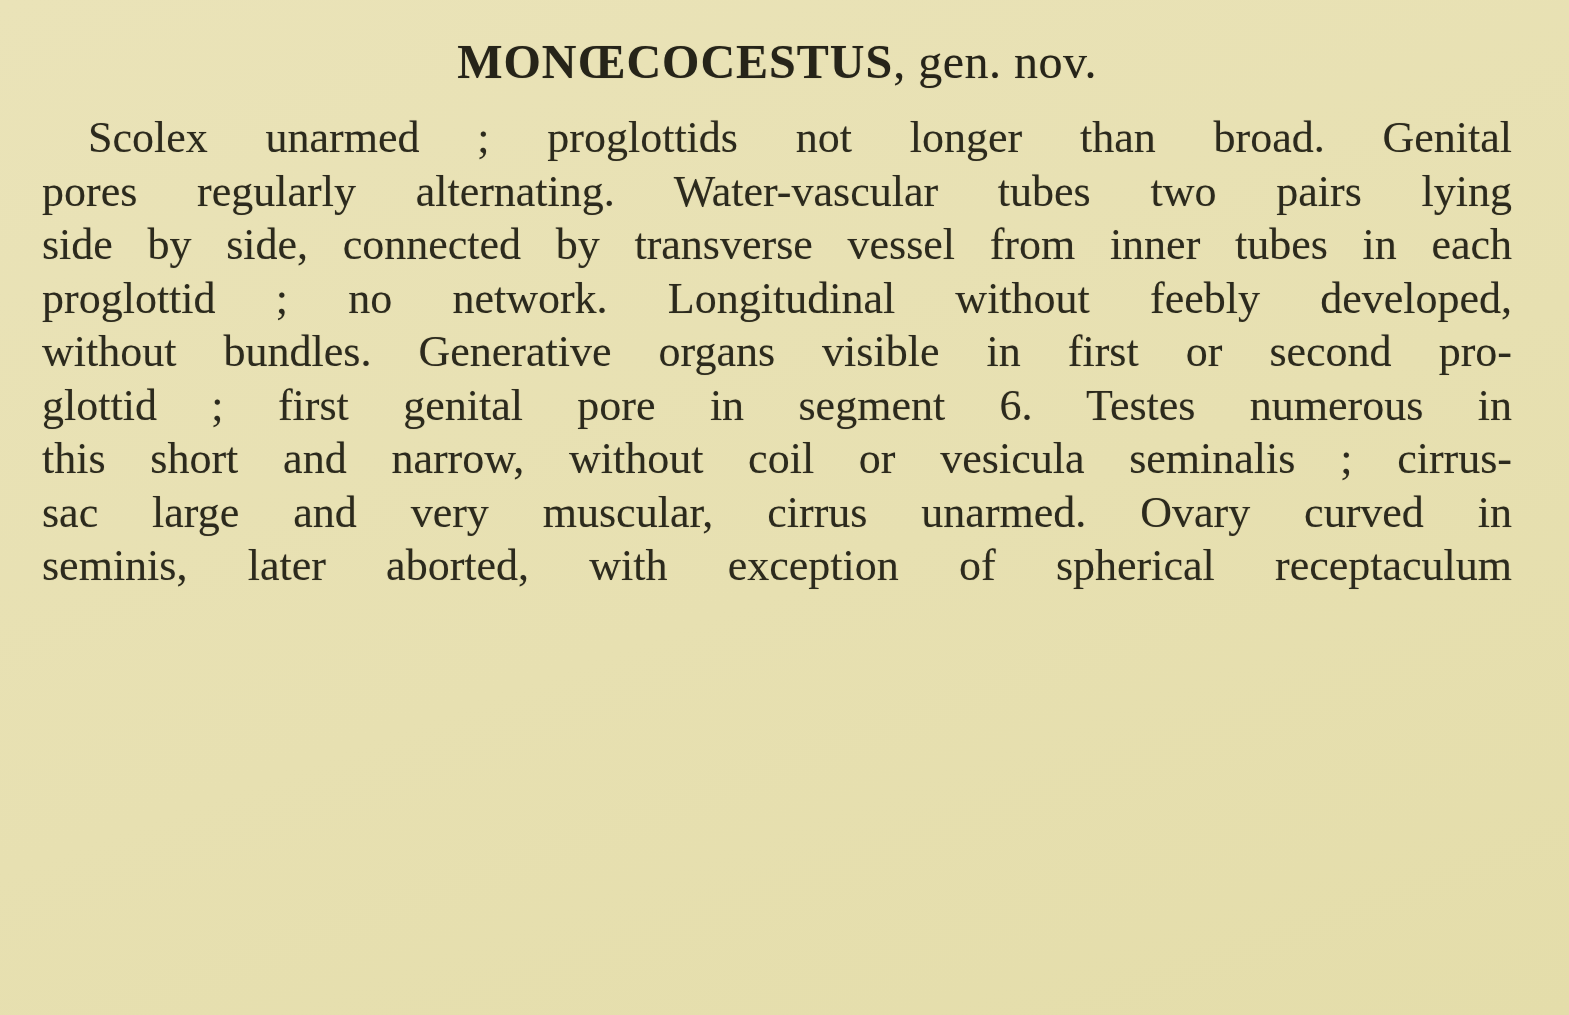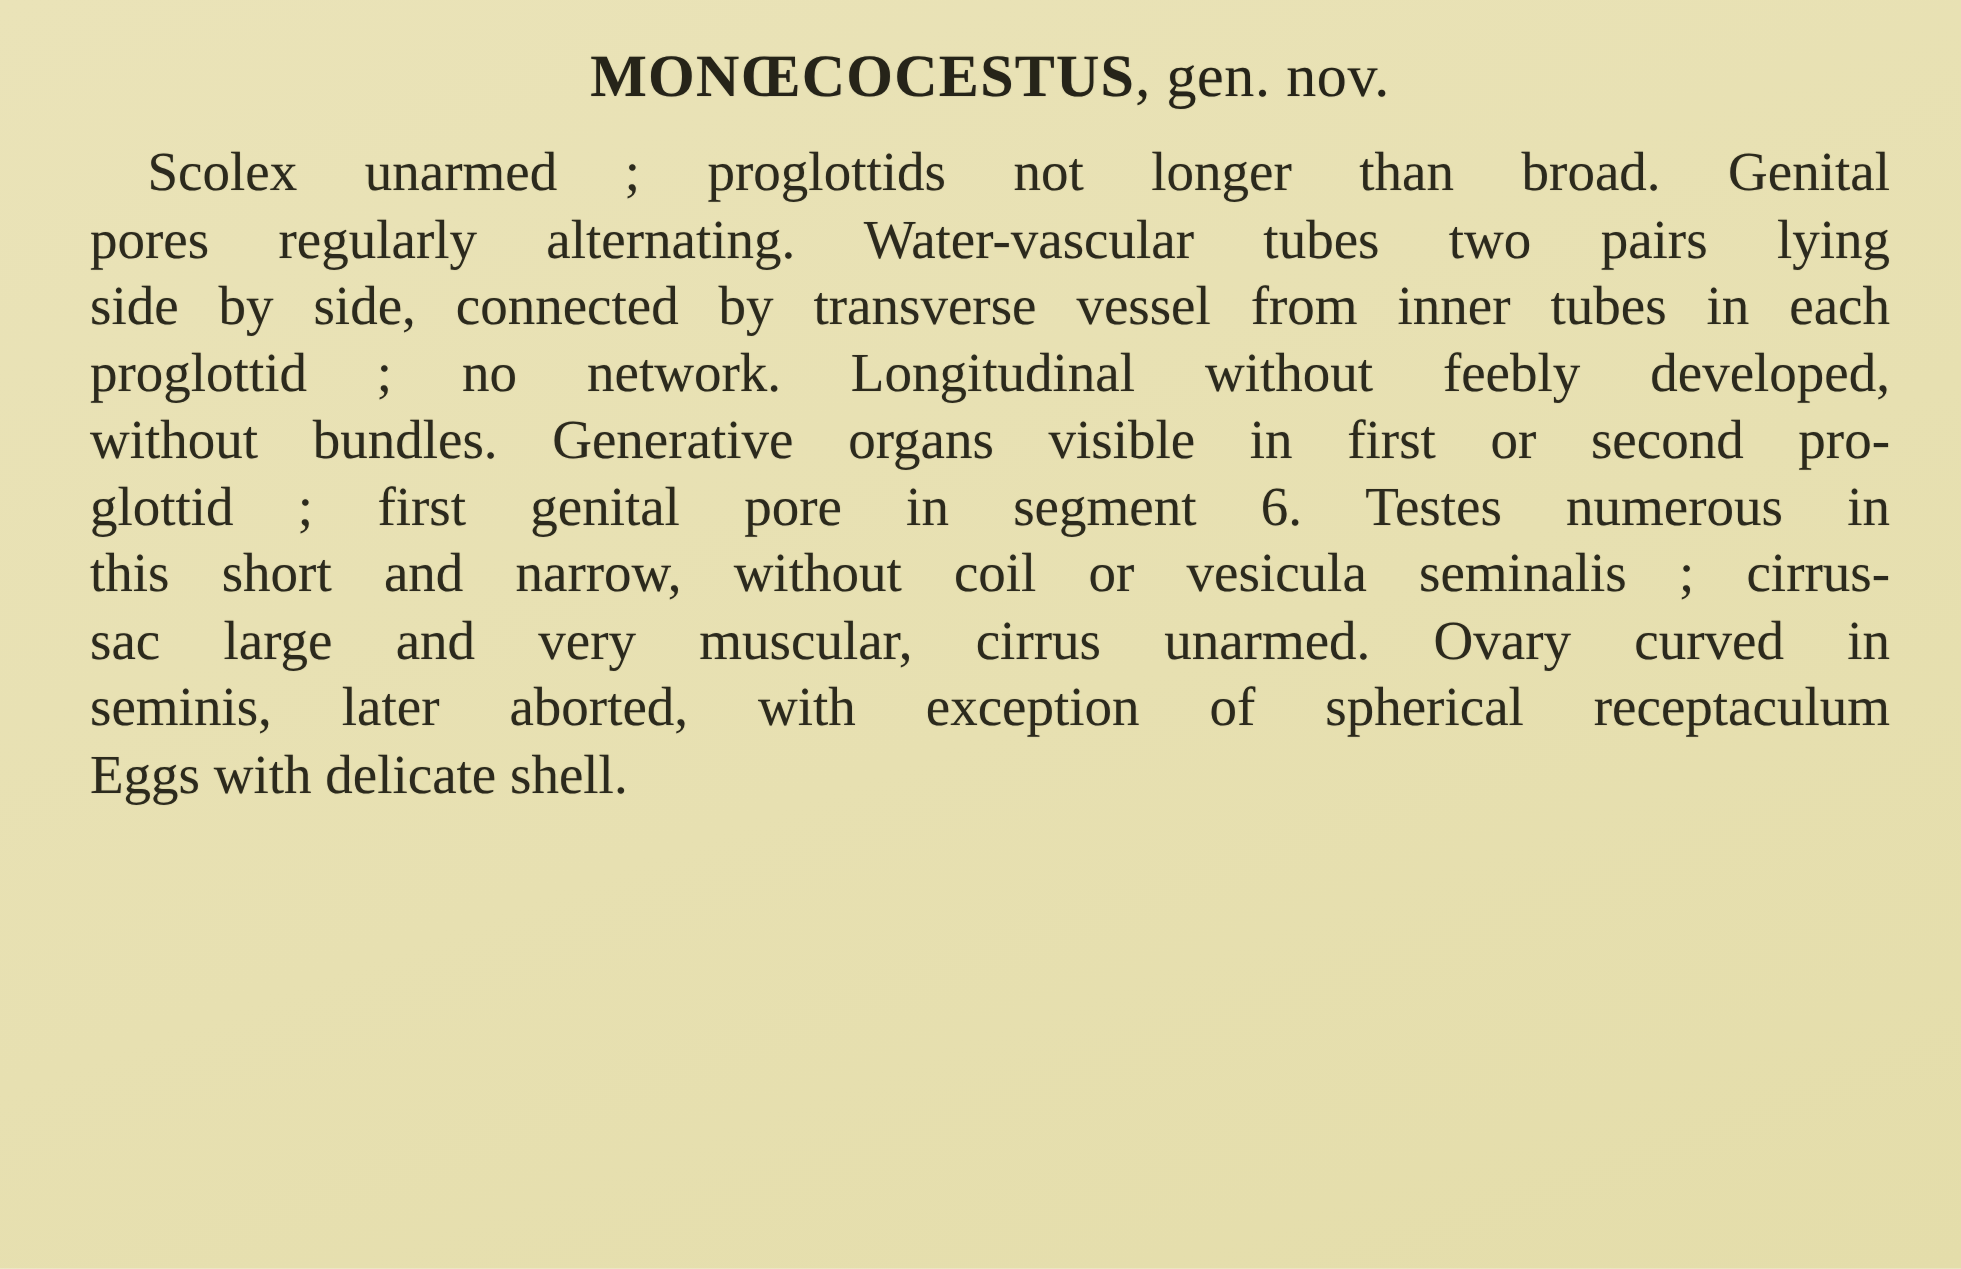--- a/index.html
+++ b/index.html
@@ -11,21 +11,21 @@
     height: 1015px;
     background: linear-gradient(160deg, #eae3b8 0%, #e7e0b1 55%, #e4ddaa 100%);
     overflow: hidden;
     font-family: "Liberation Serif", "DejaVu Serif", serif;
     color: #2c2a1d;
   }
   .page {
     box-sizing: border-box;
     width: 1569px;
     height: 1015px;
-    padding: 34px 57px 0 72px;
+    padding: 34px 57px 0 42px;
   }
   .title {
     margin: 0 0 22px 0;
     text-align: center;
     font-size: 48px;
     font-weight: normal;
     letter-spacing: 0.5px;
     color: #262419;
     text-shadow: 0 0 1px rgba(38,36,25,0.35);
   }
@@ -59,17 +59,16 @@
   <div class="para">
     <div class="line ital just indent1">Scolex unarmed ; proglottids not longer than broad. Genital</div>
     <div class="line ital just">pores regularly alternating. Water-vascular tubes two pairs lying</div>
     <div class="line ital just">side by side, connected by transverse vessel from inner tubes in each</div>
     <div class="line ital just">proglottid ; no network. Longitudinal without feebly developed,</div>
     <div class="line ital just">without bundles. Generative organs visible in first or second pro-</div>
     <div class="line ital just">glottid ; first genital pore in segment 6. Testes numerous in</div>
     <div class="line ital just">this short and narrow, without coil or vesicula seminalis ; cirrus-</div>
     <div class="line ital just">sac large and very muscular, cirrus unarmed. Ovary curved in</div>
     <div class="line ital just">seminis, later aborted, with exception of spherical receptaculum</div>
-    <div class="line ital">Eggs with delicate shell.</div>
   </div>
 
 
 </div>
 
 </body></html>

